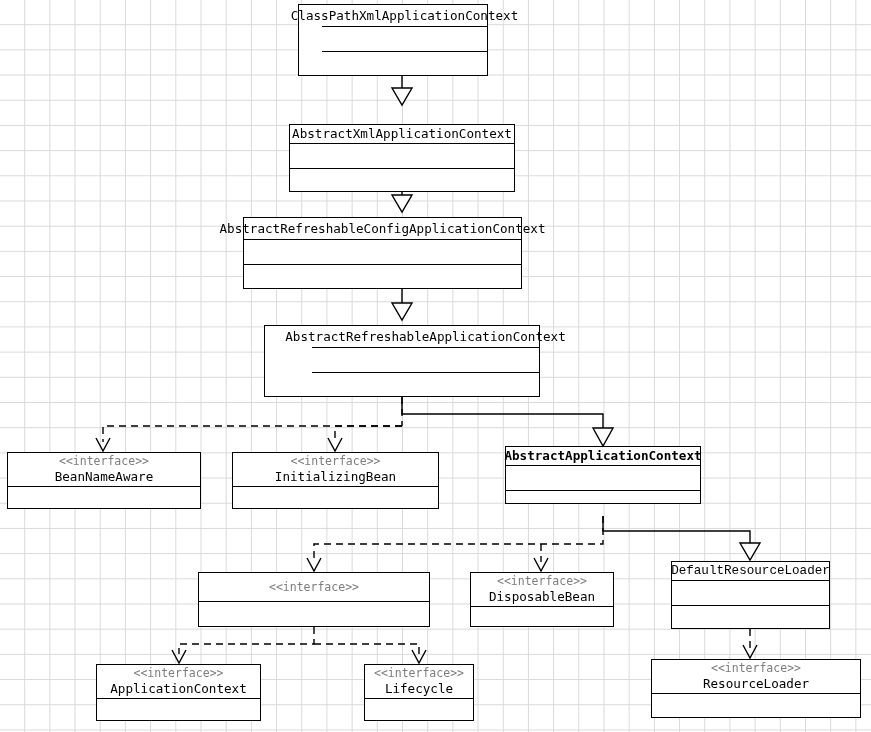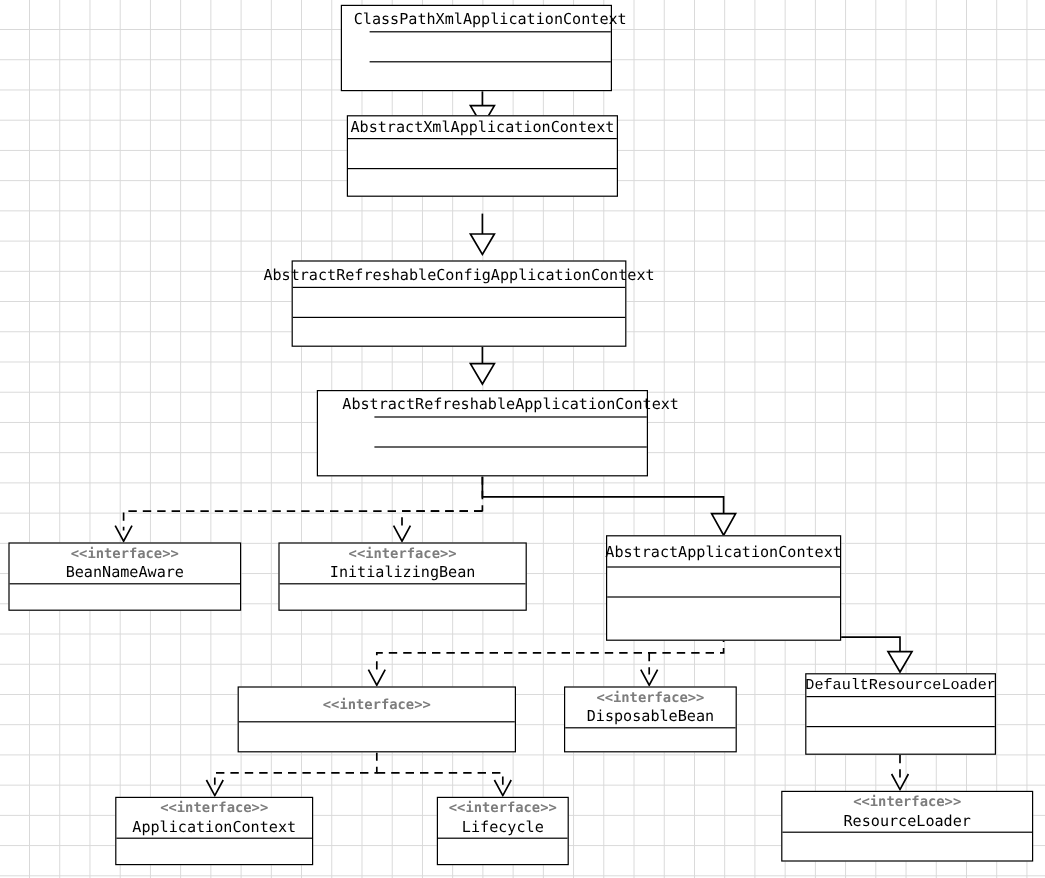--- a/index.html
+++ b/index.html
@@ -45,21 +45,20 @@
     justify-content: center;
     text-align: center;
     padding: 1px 4px;
   }
   .stereotype {
     font-size: 11.5px;
     line-height: 15px;
     color: #7d7d7d;
     letter-spacing: 0px;
     white-space: nowrap;
-    font-weight: bold;
   }
   .node-title {
     font-size: 12.6px;
     line-height: 16px;
     color: #000000;
     white-space: nowrap;
   }
   .compartment {
     box-sizing: border-box;
     flex: 1 1 auto;
@@ -137,29 +136,29 @@
       <path d="M314,644 L419,644 L419,654" stroke="#000" stroke-width="1.4" fill="none" stroke-dasharray="7,5"></path>
       <path d="M412,650 L419,663 L426,650" stroke="#000" stroke-width="1.4" fill="none"></path>
     </g>
 
     <g>
       <path d="M750,629 L750,648" stroke="#000" stroke-width="1.4" fill="none" stroke-dasharray="7,5"></path>
       <path d="M743,645 L750,658 L757,645" stroke="#000" stroke-width="1.4" fill="none"></path>
     </g>
   </svg>
 
-  <div class="node class-node" style="left:284px; top:4px; width:226px; height:72px;padding-left:23px;">
+  <div class="node class-node" style="left:298px; top:4px; width:190px; height:72px;padding-left:23px;">
     <div class="node-header">
       <div class="node-title">ClassPathXmlApplicationContext</div>
     </div>
     <div class="compartment"></div>
     <div class="compartment"></div>
   </div>
 
-  <div class="node class-node" style="left:289px; top:96px; width:226px; height:68px;">
+  <div class="node class-node" style="left:289px; top:124px; width:226px; height:68px;">
     <div class="node-header">
       <div class="node-title">AbstractXmlApplicationContext</div>
     </div>
     <div class="compartment"></div>
     <div class="compartment"></div>
   </div>
 
   <div class="node class-node" style="left:243px; top:217px; width:279px; height:72px;">
     <div class="node-header">
       <div class="node-title">AbstractRefreshableConfigApplicationContext</div>
@@ -185,21 +184,21 @@
   </div>
 
   <div class="node iface-node" style="left:232px; top:452px; width:207px; height:57px;">
     <div class="node-header">
       <div class="stereotype">&lt;&lt;interface&gt;&gt;</div>
       <div class="node-title">InitializingBean</div>
     </div>
     <div class="compartment"></div>
   </div>
 
-  <div class="node class-node" style="left:505px; top:446px; width:196px; height:88px;">
+  <div class="node class-node" style="left:505px; top:446px; width:196px; height:58px;font-weight:bold;">
     <div class="node-header">
       <div class="node-title">AbstractApplicationContext</div>
     </div>
     <div class="compartment"></div>
     <div class="compartment"></div>
   </div>
 
   <div class="node iface-node" style="left:198px; top:572px; width:232px; height:55px;">
     <div class="node-header">
       <div class="stereotype">&lt;&lt;interface&gt;&gt;</div>

